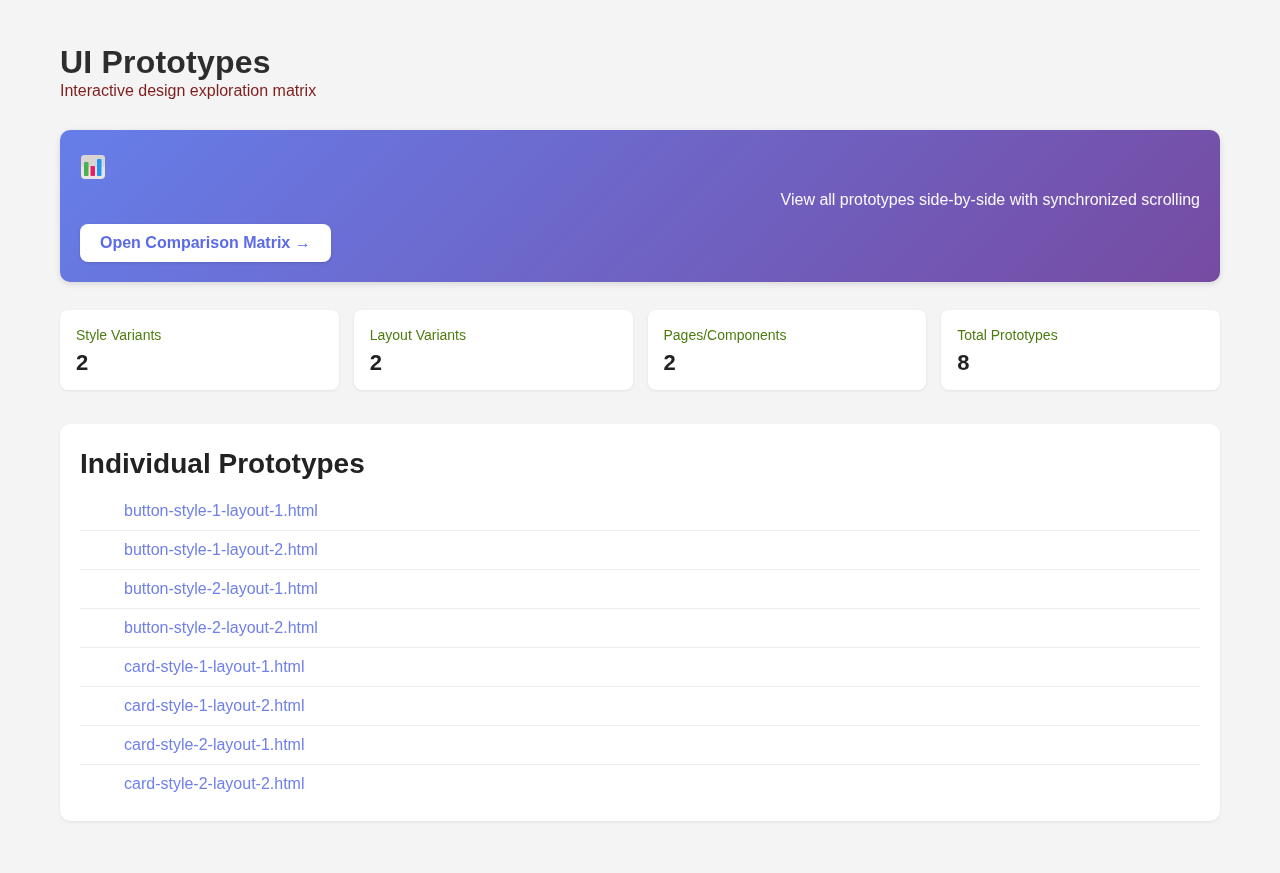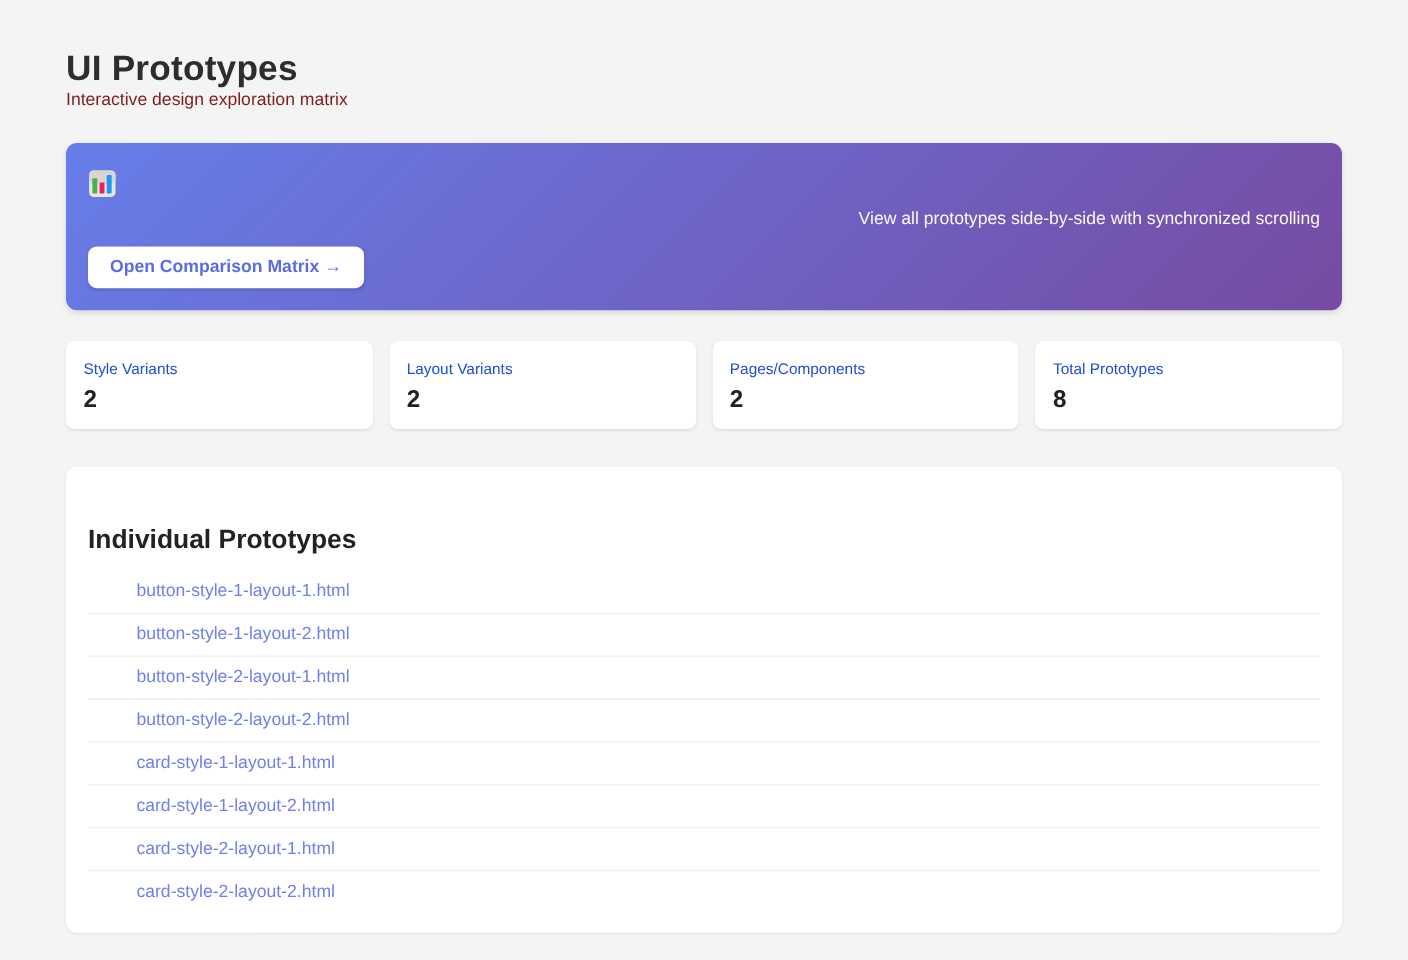--- a/index.html
+++ b/index.html
@@ -83,43 +83,42 @@
     gap: 15px;
   }
   .stat-card {
     background: #ffffff;
     border-radius: 8px;
     padding: 17px 16px 14px;
     box-shadow: 0 1px 3px rgba(0,0,0,0.08);
   }
   .stat-label {
     font-size: 14px;
-    color: #1d4ed8;
+    color: #4d7c0f;
   }
   .stat-value {
     margin-top: 7px;
     font-size: 22px;
     font-weight: 700;
     color: #222222;
   }
 
   
   .proto-card {
     margin-top: 34px;
     background: #ffffff;
     border-radius: 10px;
     padding: 24px 20px 18px;
     box-shadow: 0 1px 3px rgba(0,0,0,0.08);
   }
   .proto-heading {
-    font-size: 24px;
+    font-size: 28px;
     font-weight: 700;
     line-height: 32px;
     color: #222222;
-    margin-top: 27px;
   }
   .proto-list {
     margin-top: 12px;
     list-style: none;
   }
   .proto-row {
     padding: 10px 0;
     border-bottom: 1px solid #ececec;
   }
   .proto-row:last-child { border-bottom: none; }

